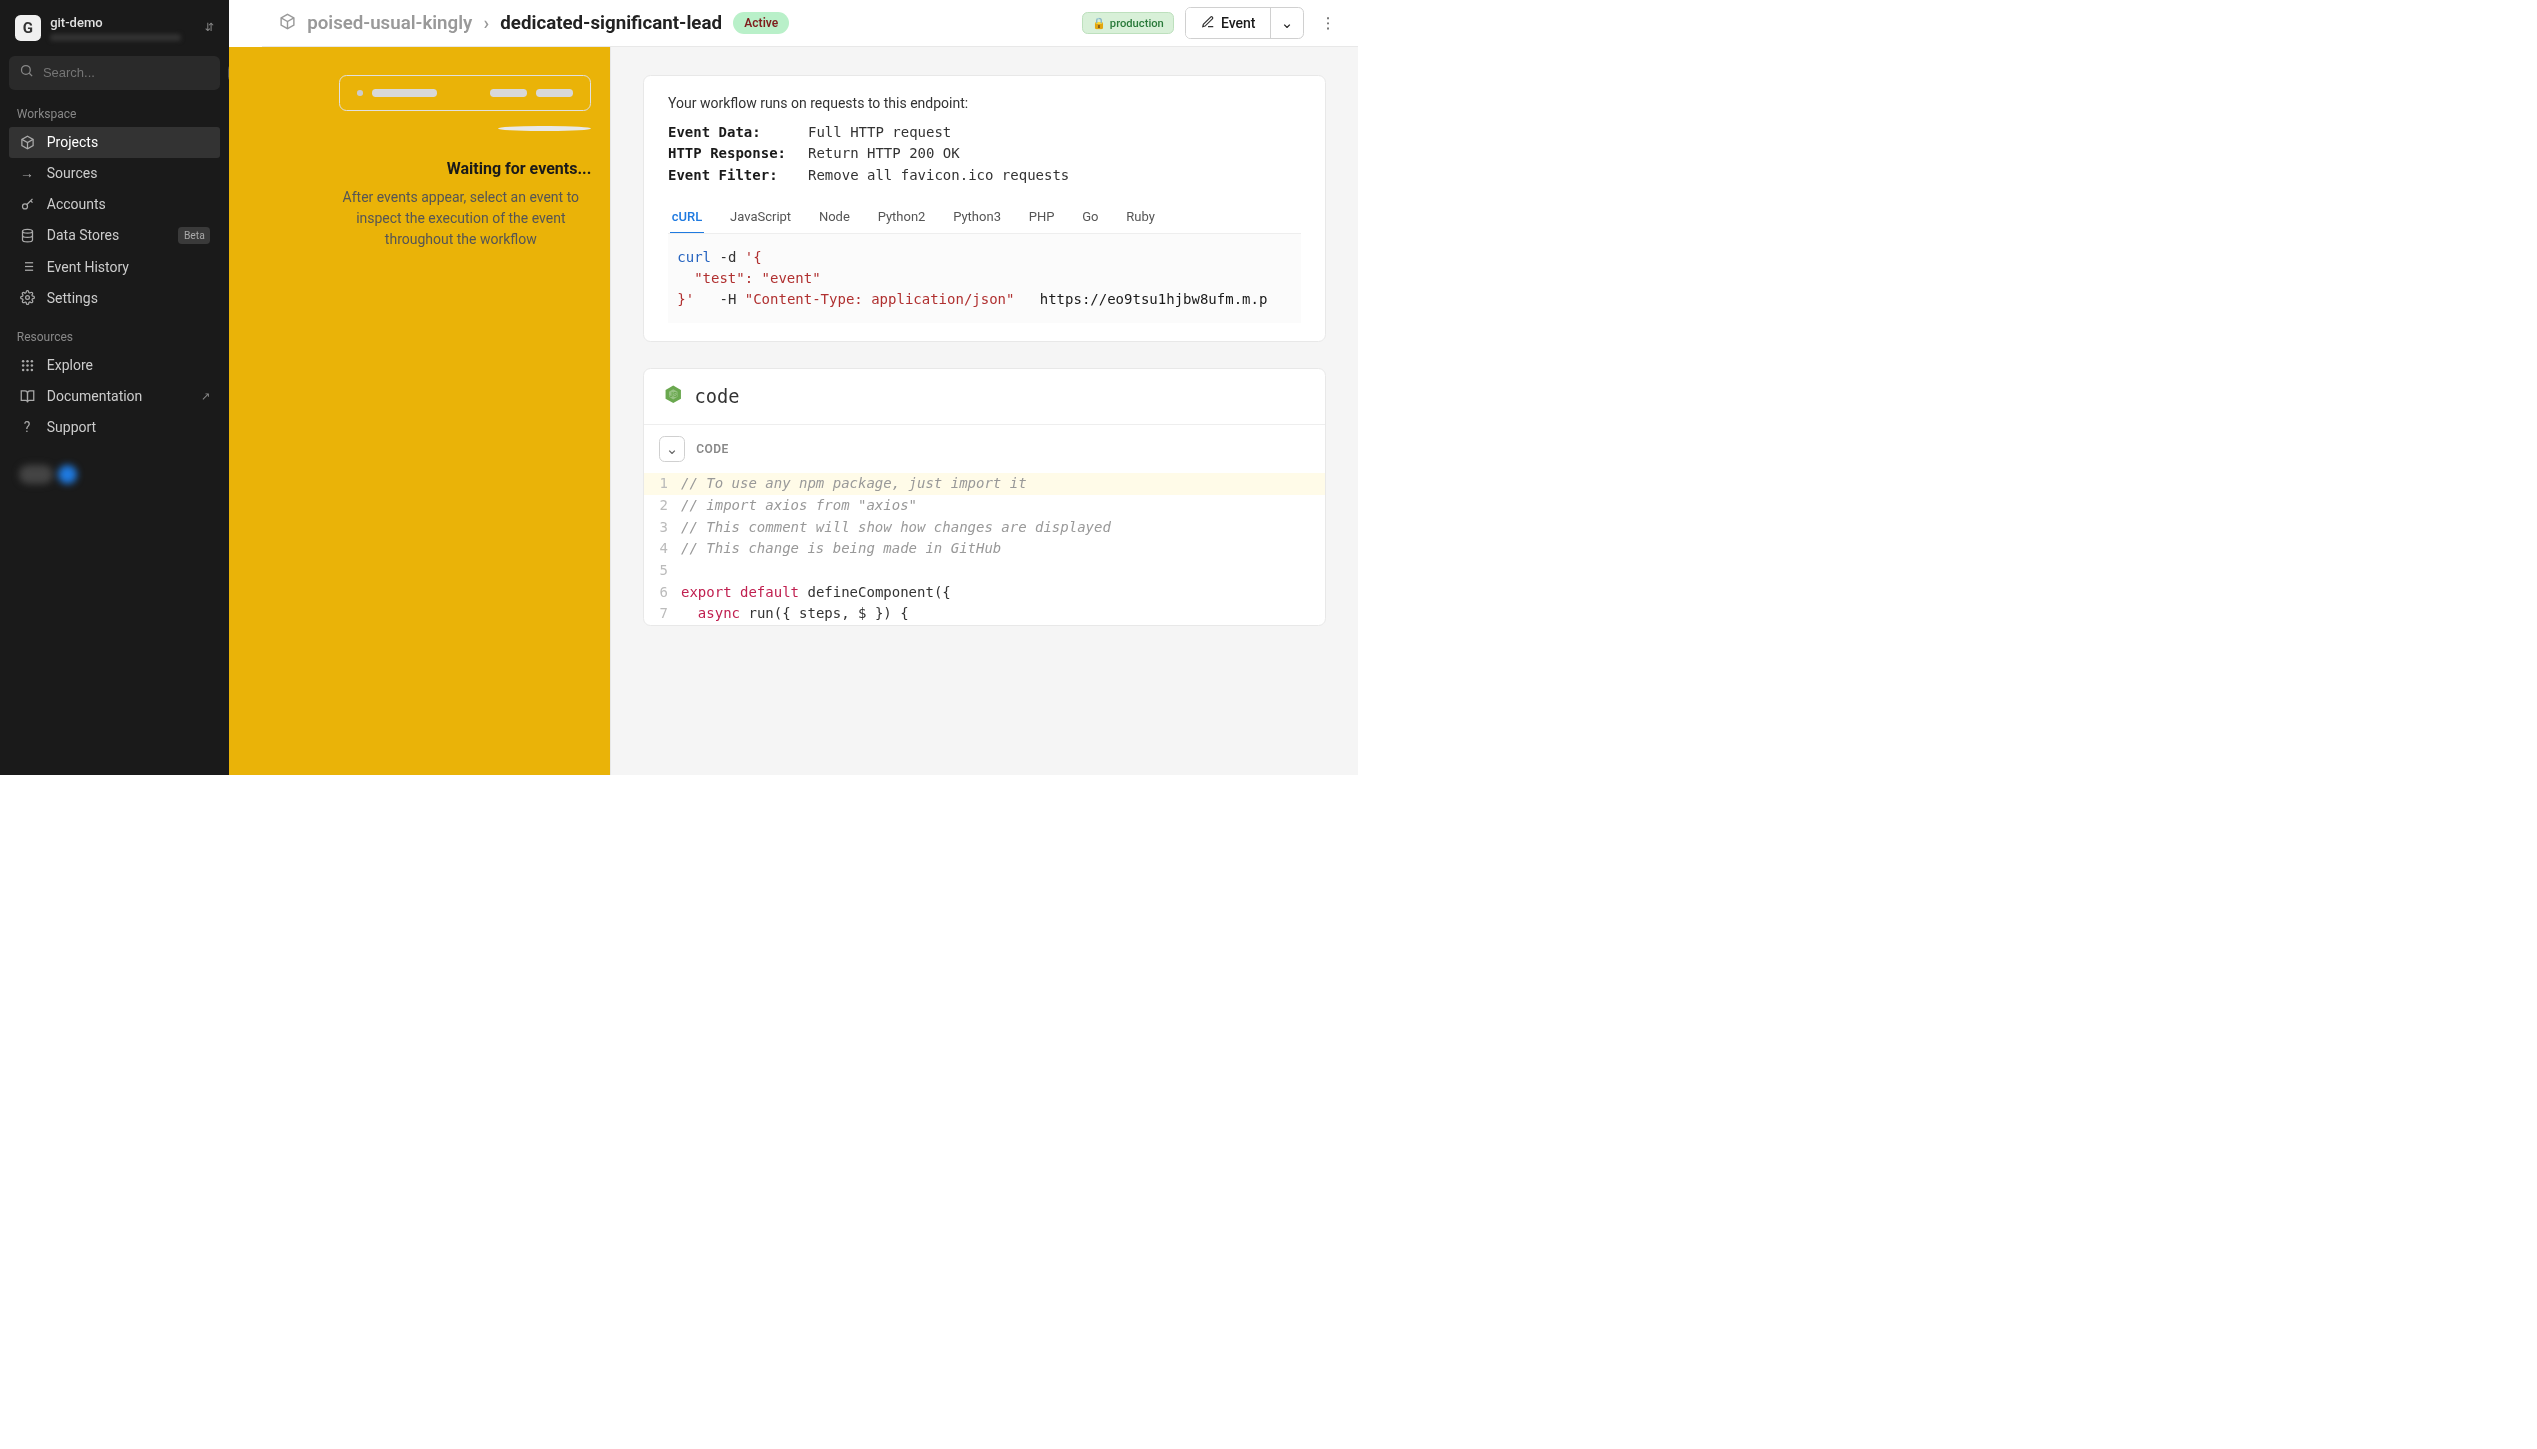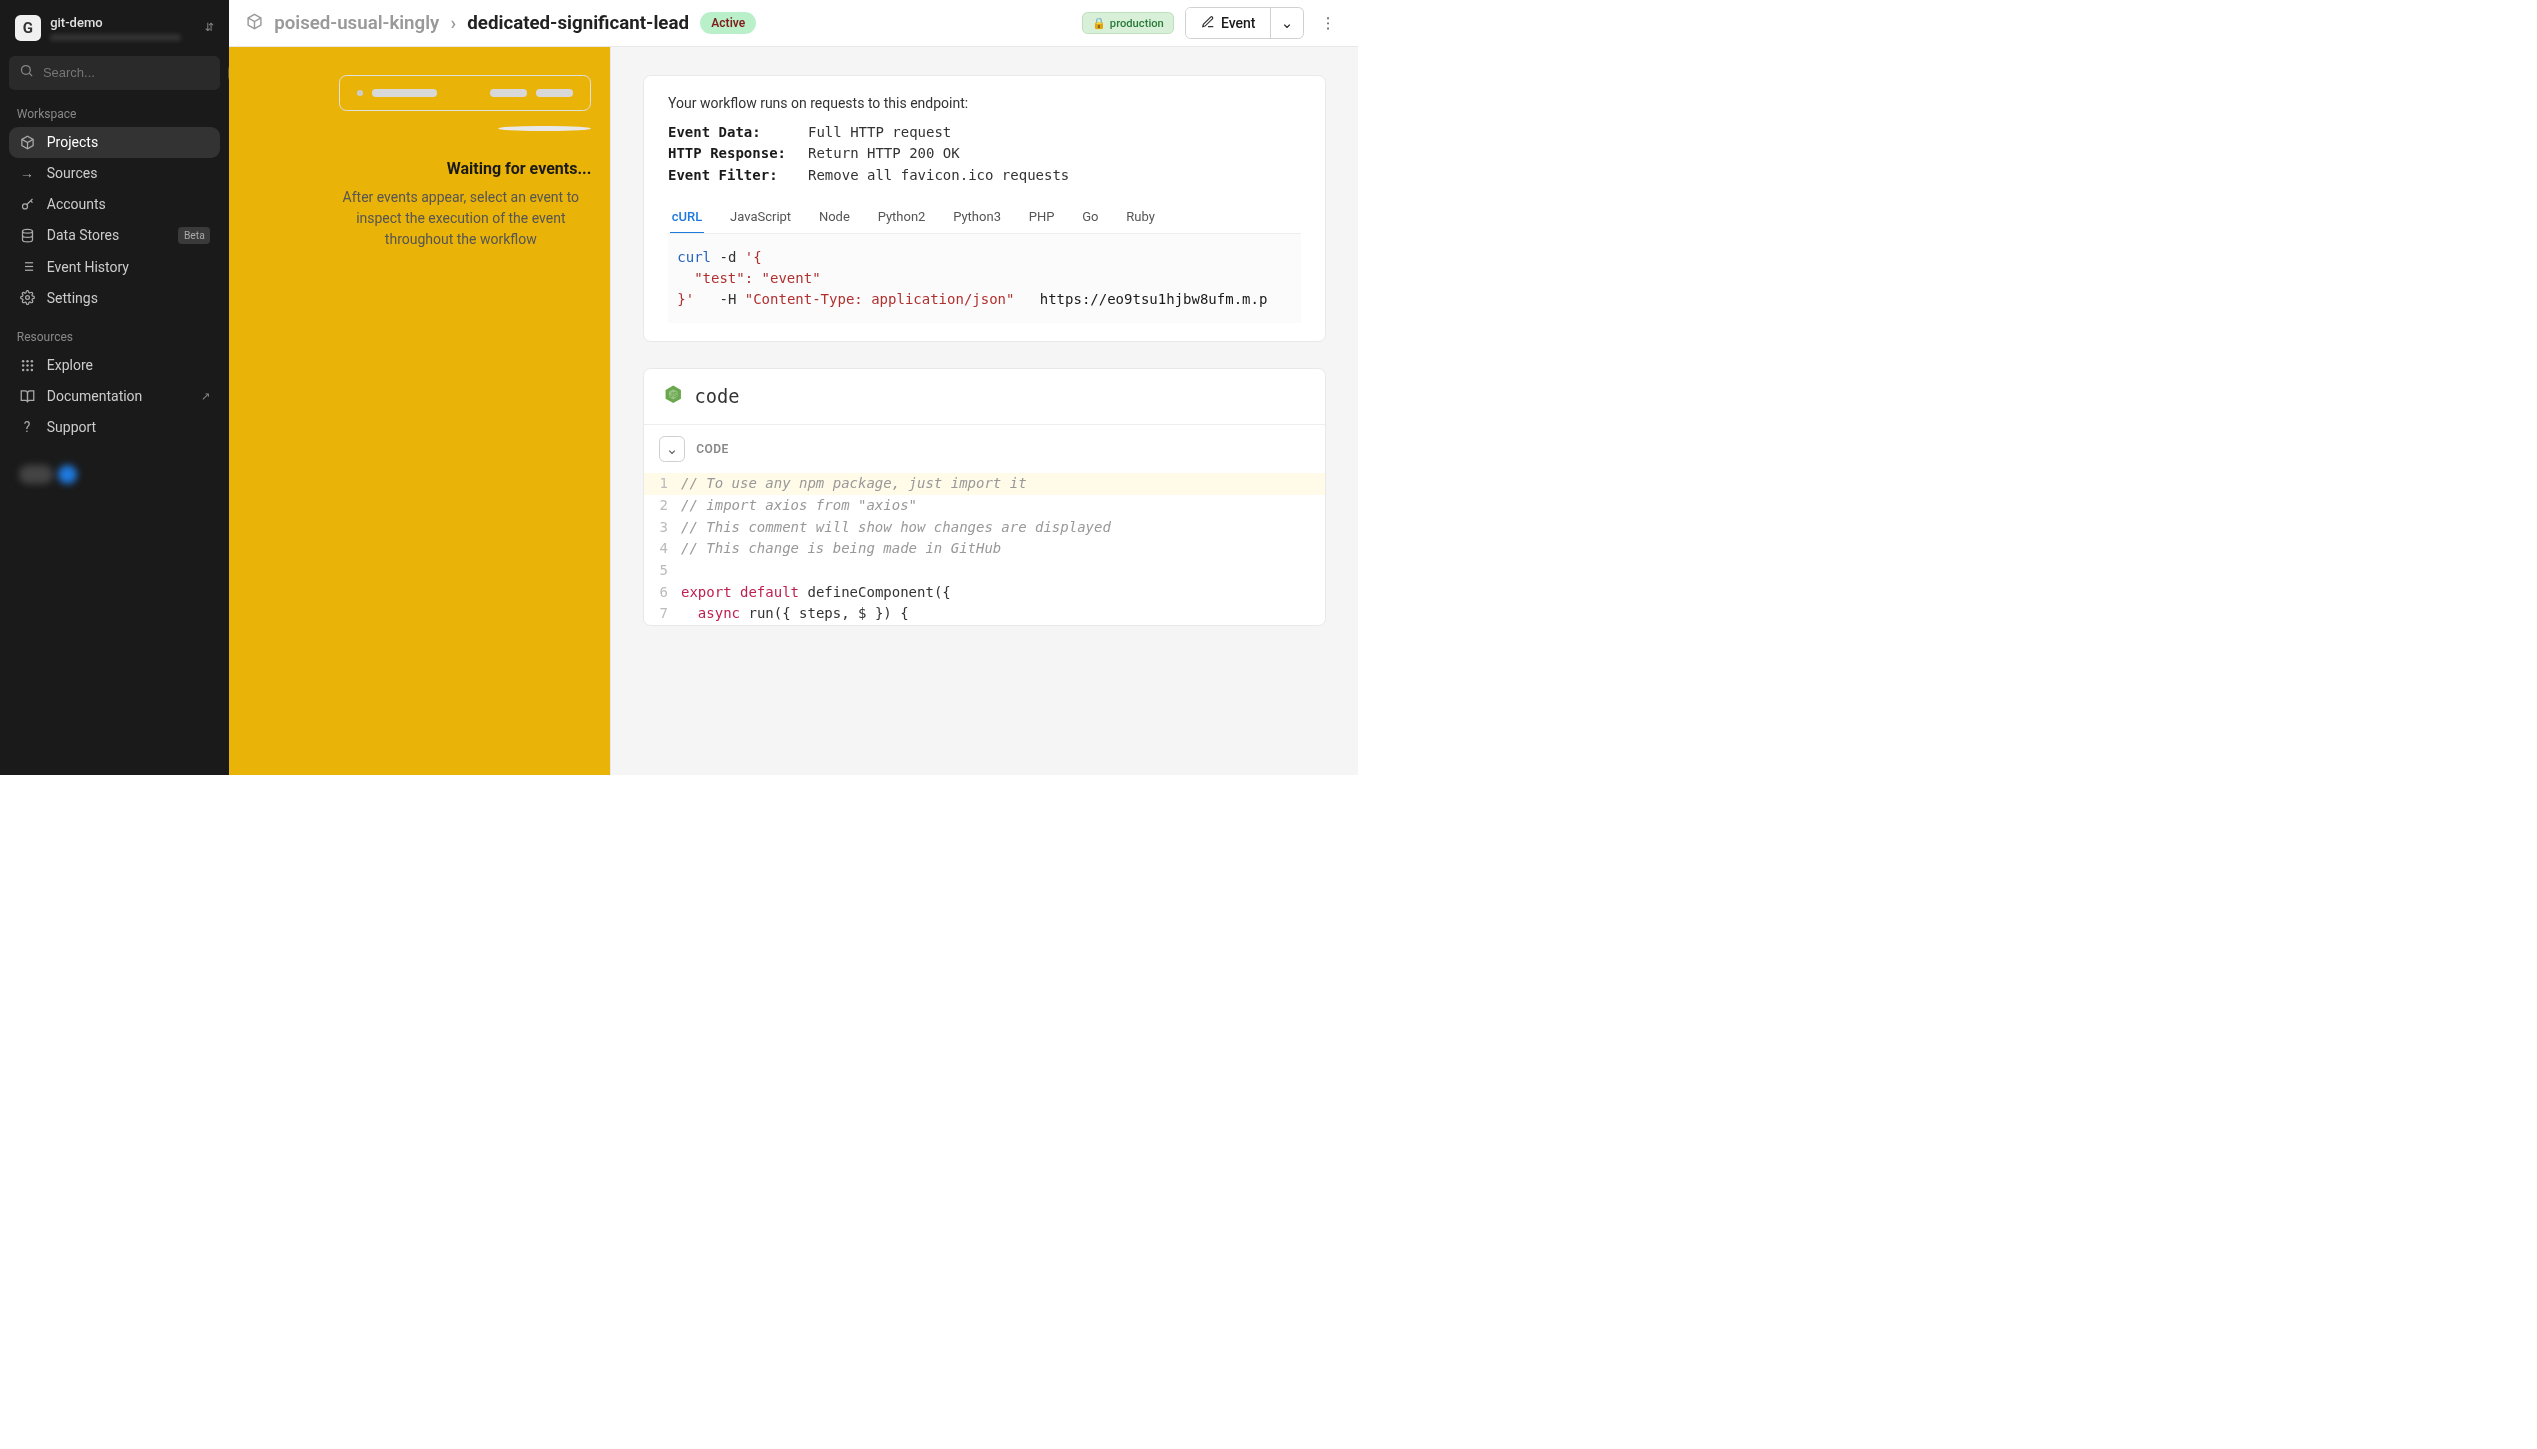--- a/index.html
+++ b/index.html
@@ -8,31 +8,31 @@
 .sidebar { width: 229px; background: #1a1a1a; color: #e0e0e0; display: flex; flex-direction: column; padding: 9.3px; }
 .org-selector { display: flex; align-items: center; gap: 9.3px; padding: 5.6px; border-radius: 5.6px; position: relative; }
 .org-avatar { width: 26px; height: 26px; background: #f0f0f0; color: #333; border-radius: 5.6px; display: flex; align-items: center; justify-content: center; font-weight: 700; font-size: 15px; }
 .org-name { font-size: 13px; font-weight: 500; }
 .org-sub { width: 131px; height: 7.5px; background: #333; border-radius: 3.7px; margin-top: 3.7px; filter: blur(1.9px); }
 .org-chevron { margin-left: auto; color: #888; font-size: 11.2px; }
 .search-box { margin-top: 9.3px; background: #2a2a2a; border-radius: 5.6px; padding: 7.5px 9.3px; display: flex; align-items: center; gap: 9.3px; color: #888; }
 .search-box input { background: none; border: none; outline: none; color: #ccc; font-size: 13px; flex: 1; }
 .search-key { border: 0.9px solid #555; border-radius: 3.7px; padding: 0.9px 4.7px; font-size: 10.3px; color: #aaa; }
 .sidebar-section-label { color: #888; font-size: 12px; margin: 17px 7.5px 5.6px; }
-.sidebar-item { display: flex; align-items: center; gap: 11.2px; padding: 7.5px 9.3px; border-radius: 9px; color: #ccc; font-size: 14px; cursor: pointer; }
+.sidebar-item { display: flex; align-items: center; gap: 11.2px; padding: 7.5px 9.3px; border-radius: 3px; color: #ccc; font-size: 14px; cursor: pointer; }
 .sidebar-item.active { background: #333; color: #fff; }
 .sidebar-item .icon { width: 17px; display: flex; justify-content: center; color: #aaa; }
 .sidebar-item .beta { margin-left: auto; background: #3a3a3a; font-size: 10.3px; padding: 1.9px 5.6px; border-radius: 3.7px; color: #aaa; }
 .sidebar-item .ext { margin-left: auto; color: #888; font-size: 11.2px; }
 .blur-blob { margin-top: 22.4px; margin-left: 9.3px; display: flex; gap: 5.6px; filter: blur(3.7px); }
 .blur-blob .b1 { width: 34px; height: 18.7px; background: #444; border-radius: 9.3px; }
 .blur-blob .b2 { width: 18.7px; height: 18.7px; background: #1f7ae0; border-radius: 50%; }
 
 .main { flex: 1; display: flex; flex-direction: column; }
-.topbar { height: 47px; border-bottom: 0.9px solid #e8e8e8; display: flex; align-items: center; padding: 0 17px; gap: 11.2px; }
+.topbar { height: 47px; border-bottom: 0.9px solid #e8e8e8; display: flex; align-items: center; padding: 0 17px; gap: 11.2px; margin-left: 33px; }
 .bc-icon { color: #888; }
 .bc-parent { color: #999; font-size: 18.7px; font-weight: 600; }
 .bc-sep { color: #999; font-size: 18.7px; font-weight: 600; }
 .bc-current { color: #222; font-size: 18.7px; font-weight: 700; }
 .status-badge { background: #b9f0c9; color: #7f1d1d; font-size: 12px; font-weight: 600; padding: 3.7px 11.2px; border-radius: 11.2px; }
 .top-spacer { flex: 1; }
 .env-badge { background: #d8f0d8; color: #2a7a3a; font-size: 11.2px; font-weight: 500; padding: 3.7px 9.3px; border-radius: 5.6px; display: flex; align-items: center; gap: 3.7px; border: 0.9px solid #bde0bd; }
 .edit-btn-group { display: flex; border: 0.9px solid #d0d0d0; border-radius: 5.6px; overflow: hidden; }
 .edit-btn { padding: 5.6px 15px; background: #fff; display: flex; align-items: center; gap: 5.6px; font-size: 14px; font-weight: 500; cursor: pointer; }
 .edit-dropdown { padding: 5.6px 9.3px; border-left: 0.9px solid #d0d0d0; cursor: pointer; }

